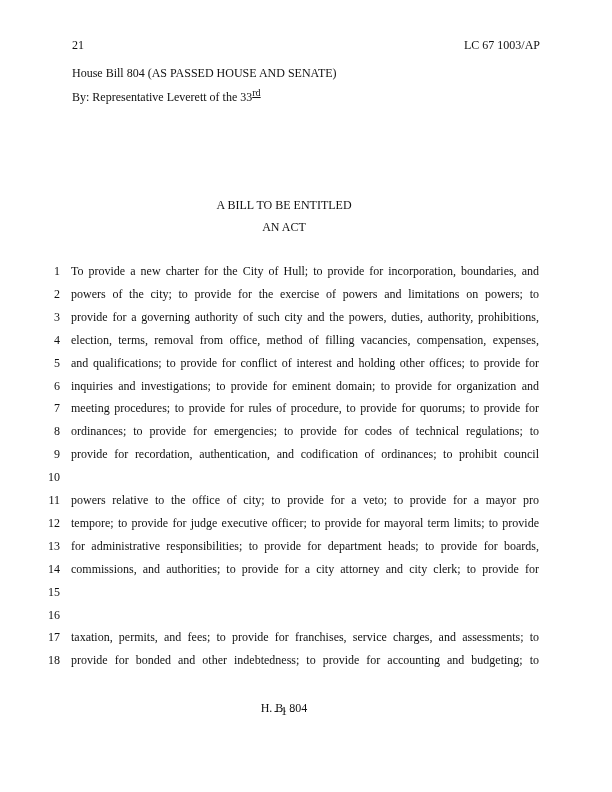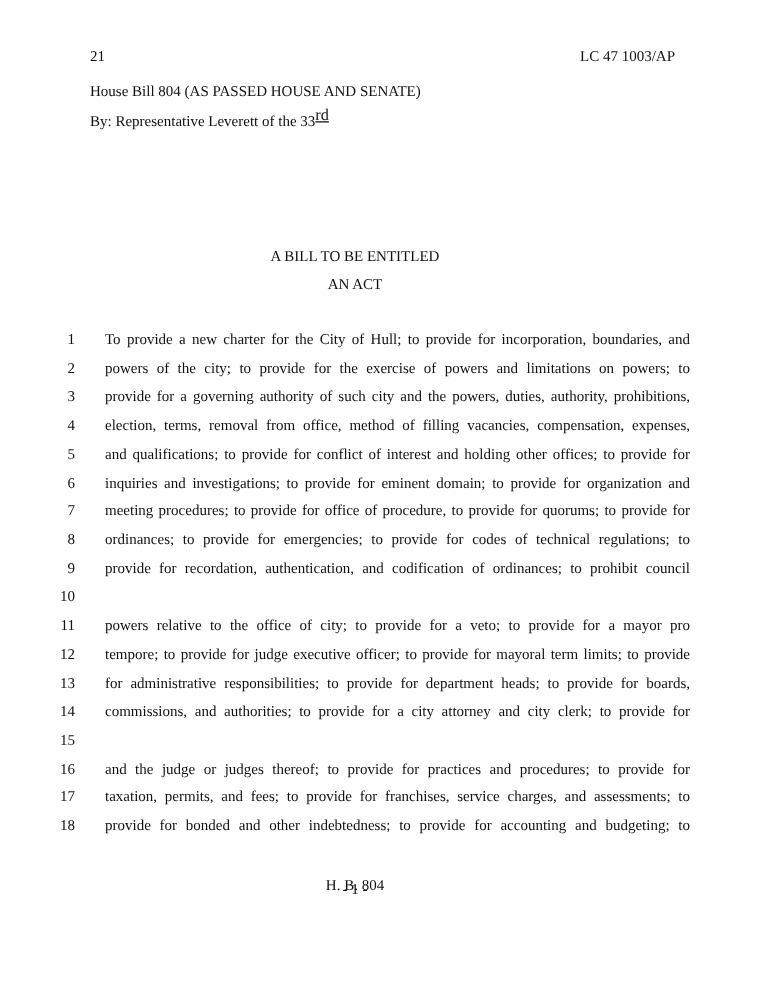--- a/index.html
+++ b/index.html
@@ -14,53 +14,53 @@
       overflow: hidden;
       font-family: "Liberation Serif", "DejaVu Serif", serif;
       color: #111111;
       font-size: 12px;
     }
     .abs { position: absolute; white-space: nowrap; }
     #page-number-top { left: 72px; top: 38px; }
     #lc-code { right: 72px; top: 38px; text-align: right; }
     #bill-title { left: 72px; top: 66px; }
     #sponsor { left: 72px; top: 90px; }
-    #sponsor sup { font-size: 13px; vertical-align: 5px; line-height: 0; text-decoration: underline; }
+    #sponsor sup { font-size: 10px; vertical-align: 5px; line-height: 0; text-decoration: underline; }
     .center-heading { left: 0; width: 568px; text-align: center; }
     #heading-1 { top: 198px; }
     #heading-2 { top: 220px; }
     .line-row {
       position: absolute;
       left: 40px;
       width: 500px;
       height: 16px;
     }
     .line-num {
       position: absolute;
       left: 0;
       width: 20px;
       text-align: right;
     }
     .line-text {
       position: absolute;
-      left: 44px;
+      left: 31px;
       width: 468px;
       text-align: justify;
       text-align-last: justify;
       white-space: nowrap;
       overflow: hidden;
     }
     #footer-bill { top: 701px; }
     #footer-page { top: 704px; }
   </style>
 </head>
 <body>
 
 <div class="abs" id="page-number-top">21</div>
-<div class="abs" id="lc-code">LC 47 1003/AP</div>
+<div class="abs" id="lc-code">LC 67 1003/AP</div>
 <div class="abs" id="bill-title">House Bill 804 (AS PASSED HOUSE AND SENATE)</div>
 <div class="abs" id="sponsor"><span>By: Representative Leverett of the 33</span><sup>rd</sup></div>
 
 <div class="abs center-heading" id="heading-1">A BILL TO BE ENTITLED</div>
 <div class="abs center-heading" id="heading-2">AN ACT</div>
 
 <div id="body-lines">
     <div class="line-row" style="top: 264px;">
       <span class="line-num">1</span>
       <span class="line-text">To provide a new charter for the City of Hull; to provide for incorporation, boundaries, and</span>
@@ -80,21 +80,21 @@
     <div class="line-row" style="top: 355.6px;">
       <span class="line-num">5</span>
       <span class="line-text">and qualifications; to provide for conflict of interest and holding other offices; to provide for</span>
     </div>
     <div class="line-row" style="top: 378.5px;">
       <span class="line-num">6</span>
       <span class="line-text">inquiries and investigations; to provide for eminent domain; to provide for organization and</span>
     </div>
     <div class="line-row" style="top: 401.4px;">
       <span class="line-num">7</span>
-      <span class="line-text">meeting procedures; to provide for office of procedure, to provide for quorums; to provide for</span>
+      <span class="line-text">meeting procedures; to provide for rules of procedure, to provide for quorums; to provide for</span>
     </div>
     <div class="line-row" style="top: 424.3px;">
       <span class="line-num">8</span>
       <span class="line-text">ordinances; to provide for emergencies; to provide for codes of technical regulations; to</span>
     </div>
     <div class="line-row" style="top: 447.2px;">
       <span class="line-num">9</span>
       <span class="line-text">provide for recordation, authentication, and codification of ordinances; to prohibit council</span>
     </div>
     <div class="line-row" style="top: 470.1px;">
@@ -114,21 +114,20 @@
     </div>
     <div class="line-row" style="top: 561.7px;">
       <span class="line-num">14</span>
       <span class="line-text">commissions, and authorities; to provide for a city attorney and city clerk; to provide for</span>
     </div>
     <div class="line-row" style="top: 584.6px;">
       <span class="line-num">15</span>
     </div>
     <div class="line-row" style="top: 607.5px;">
       <span class="line-num">16</span>
-      <span class="line-text">and the judge or judges thereof; to provide for practices and procedures; to provide for</span>
     </div>
     <div class="line-row" style="top: 630.4px;">
       <span class="line-num">17</span>
       <span class="line-text">taxation, permits, and fees; to provide for franchises, service charges, and assessments; to</span>
     </div>
     <div class="line-row" style="top: 653.3px;">
       <span class="line-num">18</span>
       <span class="line-text">provide for bonded and other indebtedness; to provide for accounting and budgeting; to</span>
     </div>
   </div>

